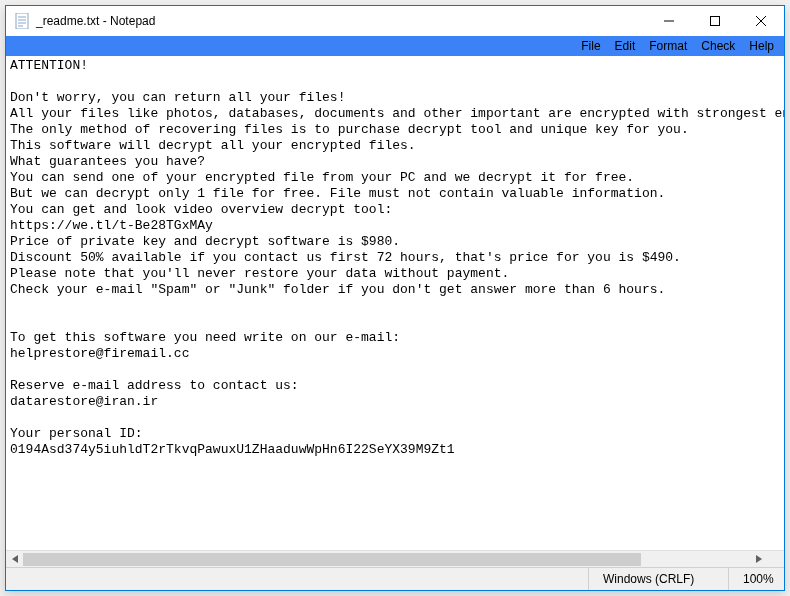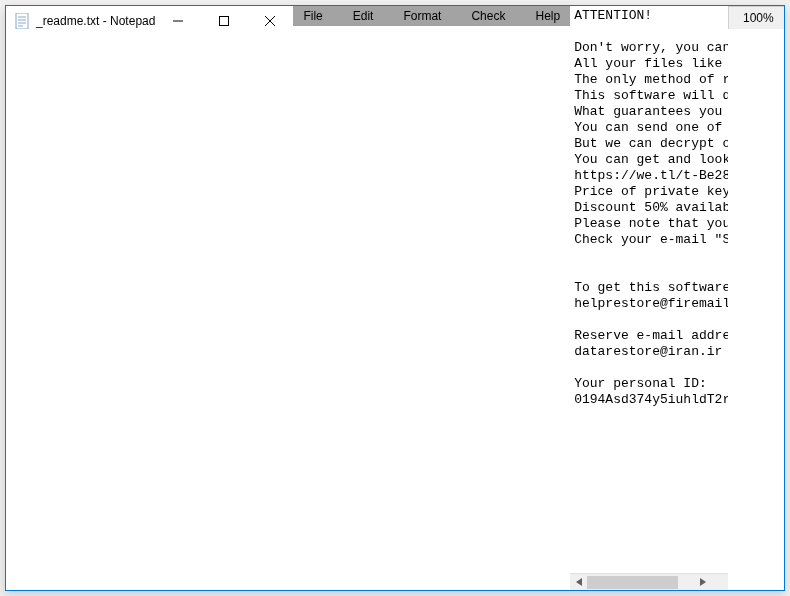--- a/index.html
+++ b/index.html
@@ -10,21 +10,21 @@
       width: 790px;
       height: 596px;
       position: relative;
     }
     .window {
       width: 780px;
       height: 586px;
       background: #ffffff;
       border: 1px solid #0078d7;
       display: flex;
-      flex-direction: row;
+      flex-direction: column;
       box-shadow: 0 4px 10px rgba(0,0,0,0.15);
     }
     .titlebar {
       height: 30px;
       background: #ffffff;
       display: flex;
       align-items: center;
       padding: 0 0 0 8px;
       border-bottom: 1px solid transparent;
     }
@@ -50,27 +50,28 @@
       height: 100%;
       display: flex;
       align-items: center;
       justify-content: center;
       font-size: 10px;
       color: #000;
       cursor: default;
     }
     .menubar {
       height: 20px;
-      background: #a3a3a3;
+      background: #3b82f6;
       display: flex;
       align-items: center;
       padding: 0 4px;
-      gap: 18px;
+      gap: 2px;
       font-size: 12px;
       border-bottom: 1px solid transparent;
+      justify-content: flex-end;
     }
     .menubar .menu-item {
       padding: 1px 6px;
       cursor: default;
     }
     .editor-wrap {
       flex: 1;
       position: relative;
       overflow: hidden;
       display: flex;
@@ -221,16 +222,17 @@
         <svg width="6" height="8">
             <polygon points="0,0 6,4 0,8" fill="#606060"></polygon>
           </svg>
       </div>
       <div class="corner"></div>
     </div>
   </div>
 
   <div class="statusbar">
     <div class="spacer"></div>
+    <div class="cell" style="width:140px">Windows (CRLF)</div>
     <div class="cell" style="width:56px">100%</div>
   </div>
 
 </div>
 
 </body></html>

